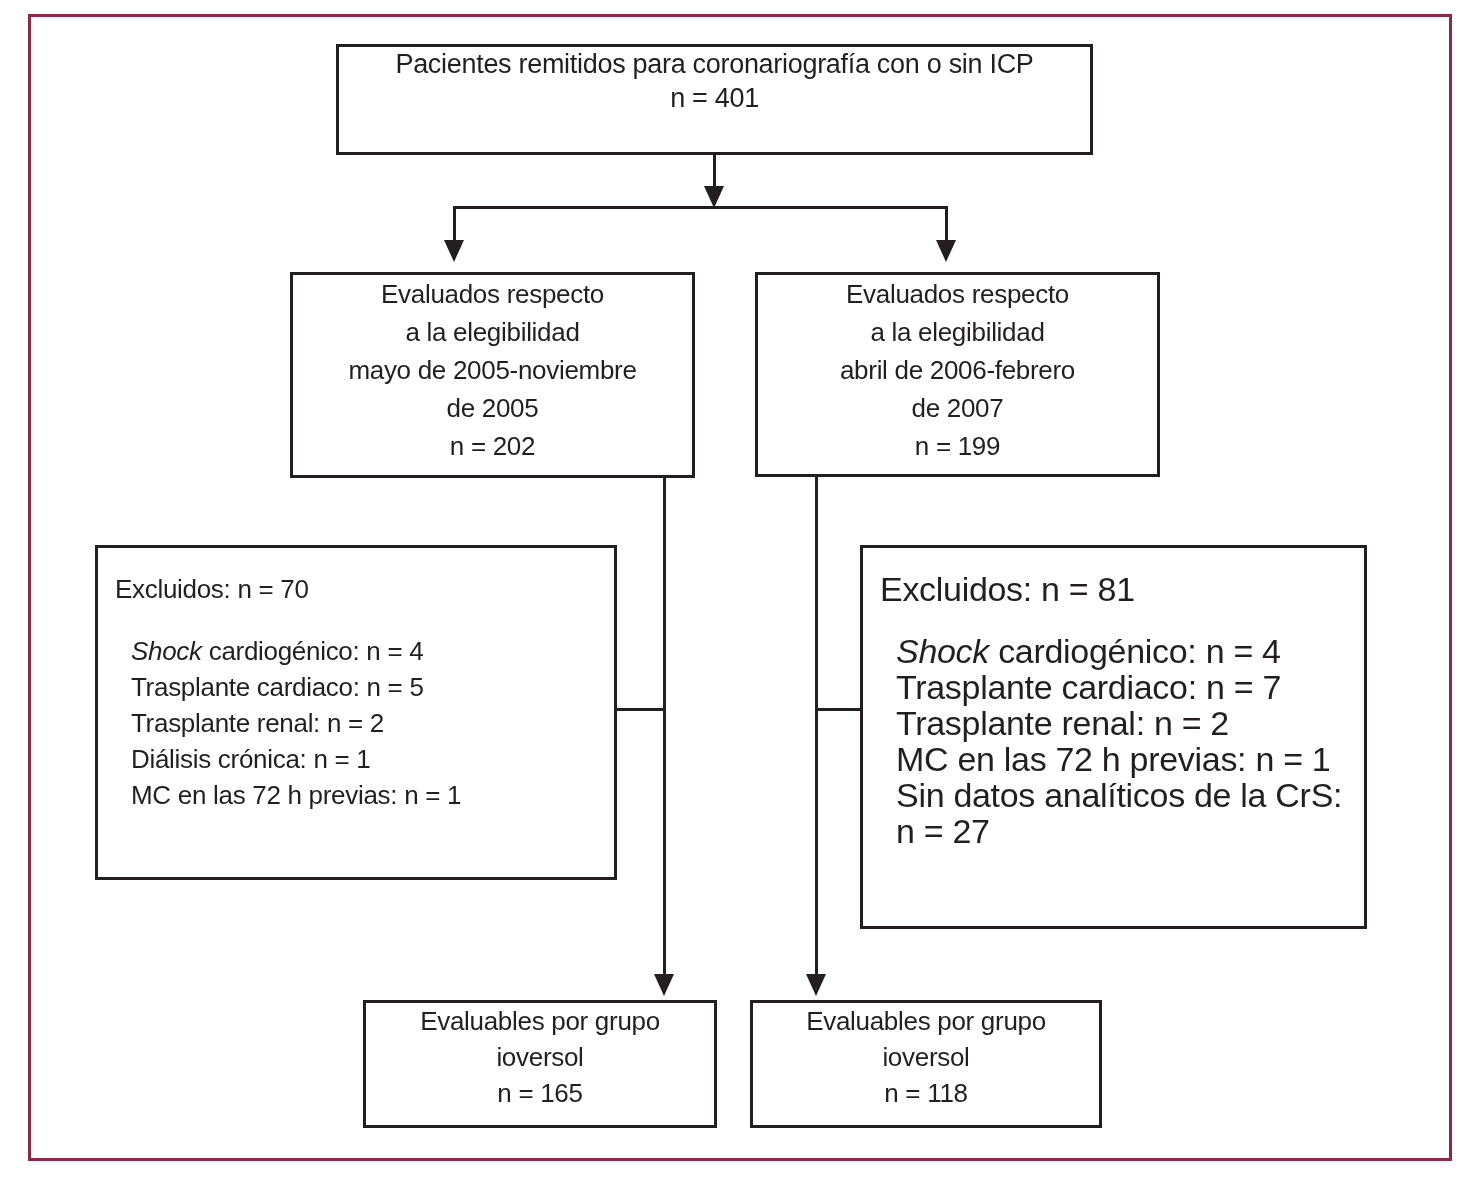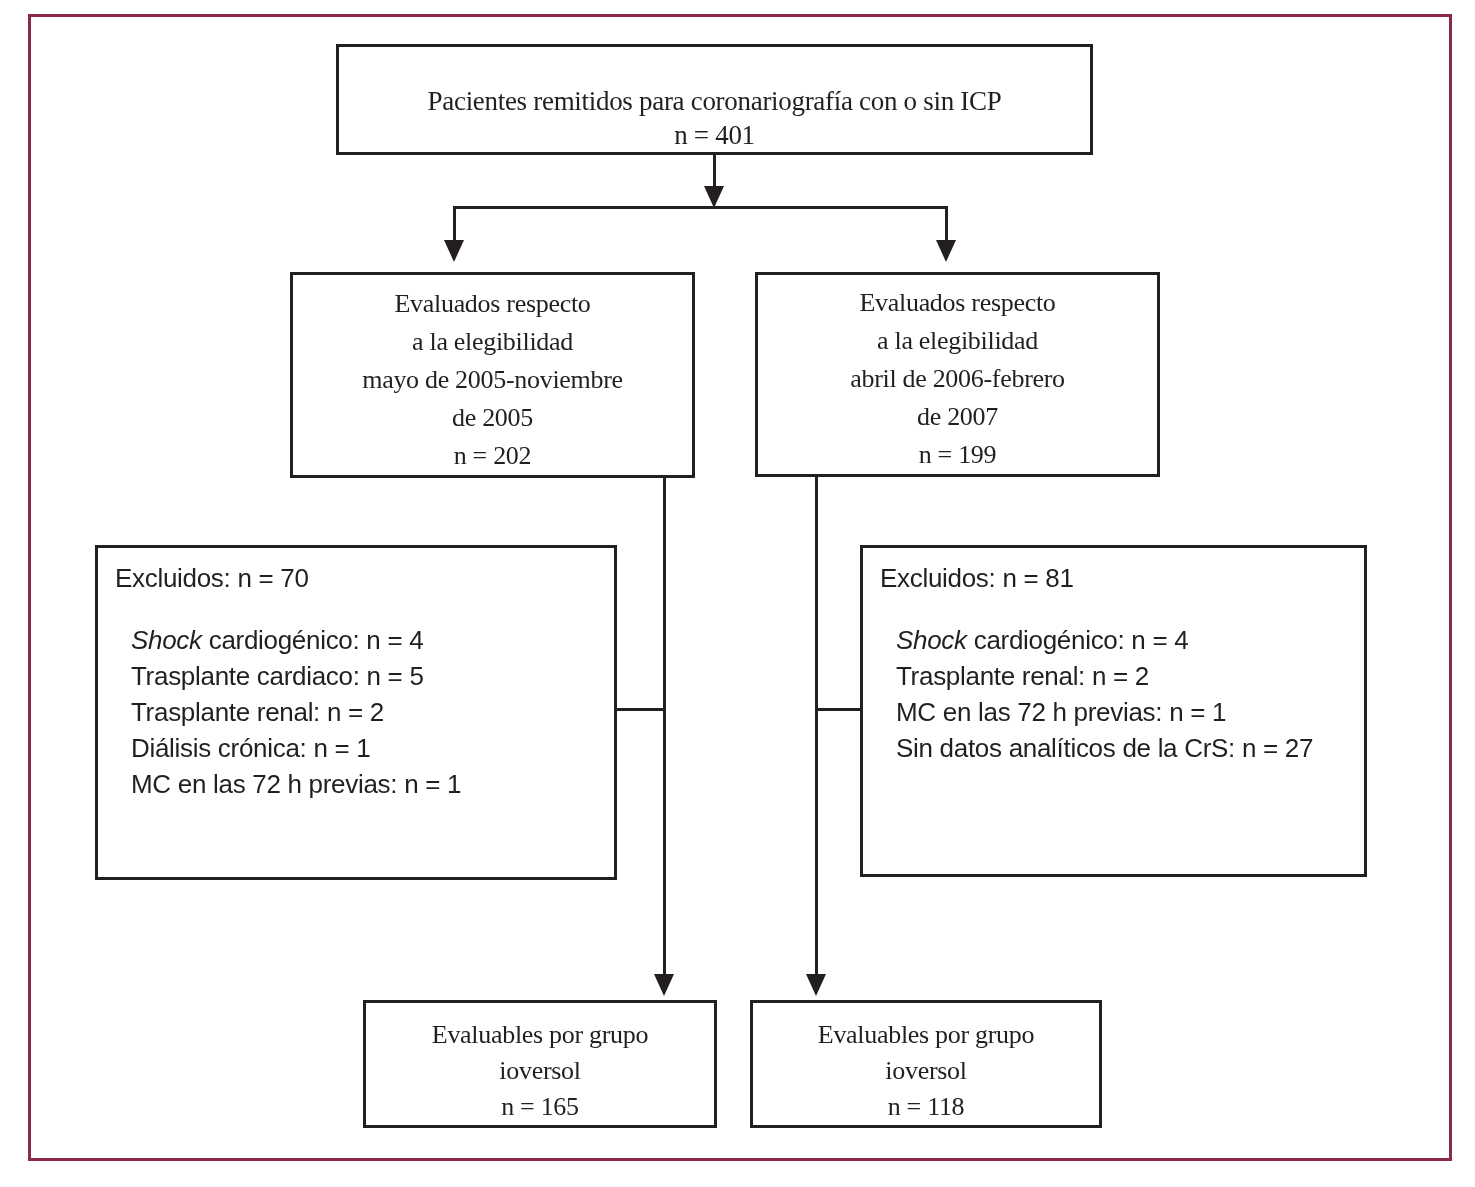--- a/index.html
+++ b/index.html
@@ -13,32 +13,31 @@
   }
   .frame{
     position:absolute;left:28px;top:14px;width:1424px;height:1147px;
     border:3px solid #8b2a44;box-sizing:border-box;
   }
   .box{
     position:absolute;background:#ffffff;border:3px solid #231f20;
     box-sizing:border-box;color:#231f20;letter-spacing:-0.3px;
   }
   .centered{
-    display:flex;flex-direction:column;justify-content:flex-end;align-items:center;
+    display:flex;flex-direction:column;justify-content:flex-start;align-items:center;
     text-align:center;
-    font-family:Liberation Serif, serif;
   }
   .box-top{left:336px;top:44px;width:757px;height:111px;font-size:27px;line-height:34px;}
   .box-mid-left{left:290px;top:272px;width:405px;height:206px;font-size:26px;line-height:38px;}
   .box-mid-right{left:755px;top:272px;width:405px;height:205px;font-size:26px;line-height:38px;}
   .box-excl-left{left:95px;top:545px;width:522px;height:335px;font-size:26px;}
-  .box-excl-right{left:860px;top:545px;width:507px;height:332px;font-size:26px;}
+  .box-excl-right{left:860px;top:545px;width:507px;height:384px;font-size:34px;}
   .box-bot-left{left:363px;top:1000px;width:354px;height:128px;font-size:26px;line-height:36px;}
   .box-bot-right{left:750px;top:1000px;width:352px;height:128px;font-size:26px;line-height:36px;}
-  .excl-header{margin:12px 0 0 17px;line-height:36px;}
+  .excl-header{margin:23px 0 0 17px;line-height:36px;}
   .excl-list{margin:26px 0 0 33px;line-height:36px;}
   .line{position:absolute;background:#231f20;}
   .arrowhead{
     position:absolute;width:0;height:0;
     border-left:10px solid transparent;border-right:10px solid transparent;
     border-top:22px solid #231f20;
   }
   .l-top-v{left:713px;top:155px;width:3px;height:33px;}
   .a-top{left:704px;top:186px;}
   .l-branch-h{left:453px;top:206px;width:495px;height:3px;}
@@ -103,20 +102,21 @@
       <div><em></em><span>Trasplante renal: n = 2</span></div>
       <div><em></em><span>Diálisis crónica: n = 1</span></div>
       <div><em></em><span>MC en las 72 h previas: n = 1</span></div>
     </div>
   </div>
 
   <div class="box box-excl-right">
     <div class="excl-header">Excluidos: n = 81</div>
     <div class="excl-list">
       <div><em>Shock</em><span> cardiogénico: n = 4</span></div>
+      <div><em></em><span>Trasplante cardiaco: n = 7</span></div>
       <div><em></em><span>Trasplante renal: n = 2</span></div>
       <div><em></em><span>MC en las 72 h previas: n = 1</span></div>
       <div><em></em><span>Sin datos analíticos de la CrS: n = 27</span></div>
     </div>
   </div>
 
   <div class="box box-bot-left centered">
     <div>Evaluables por grupo</div>
     <div>ioversol</div>
     <div>n = 165</div>

